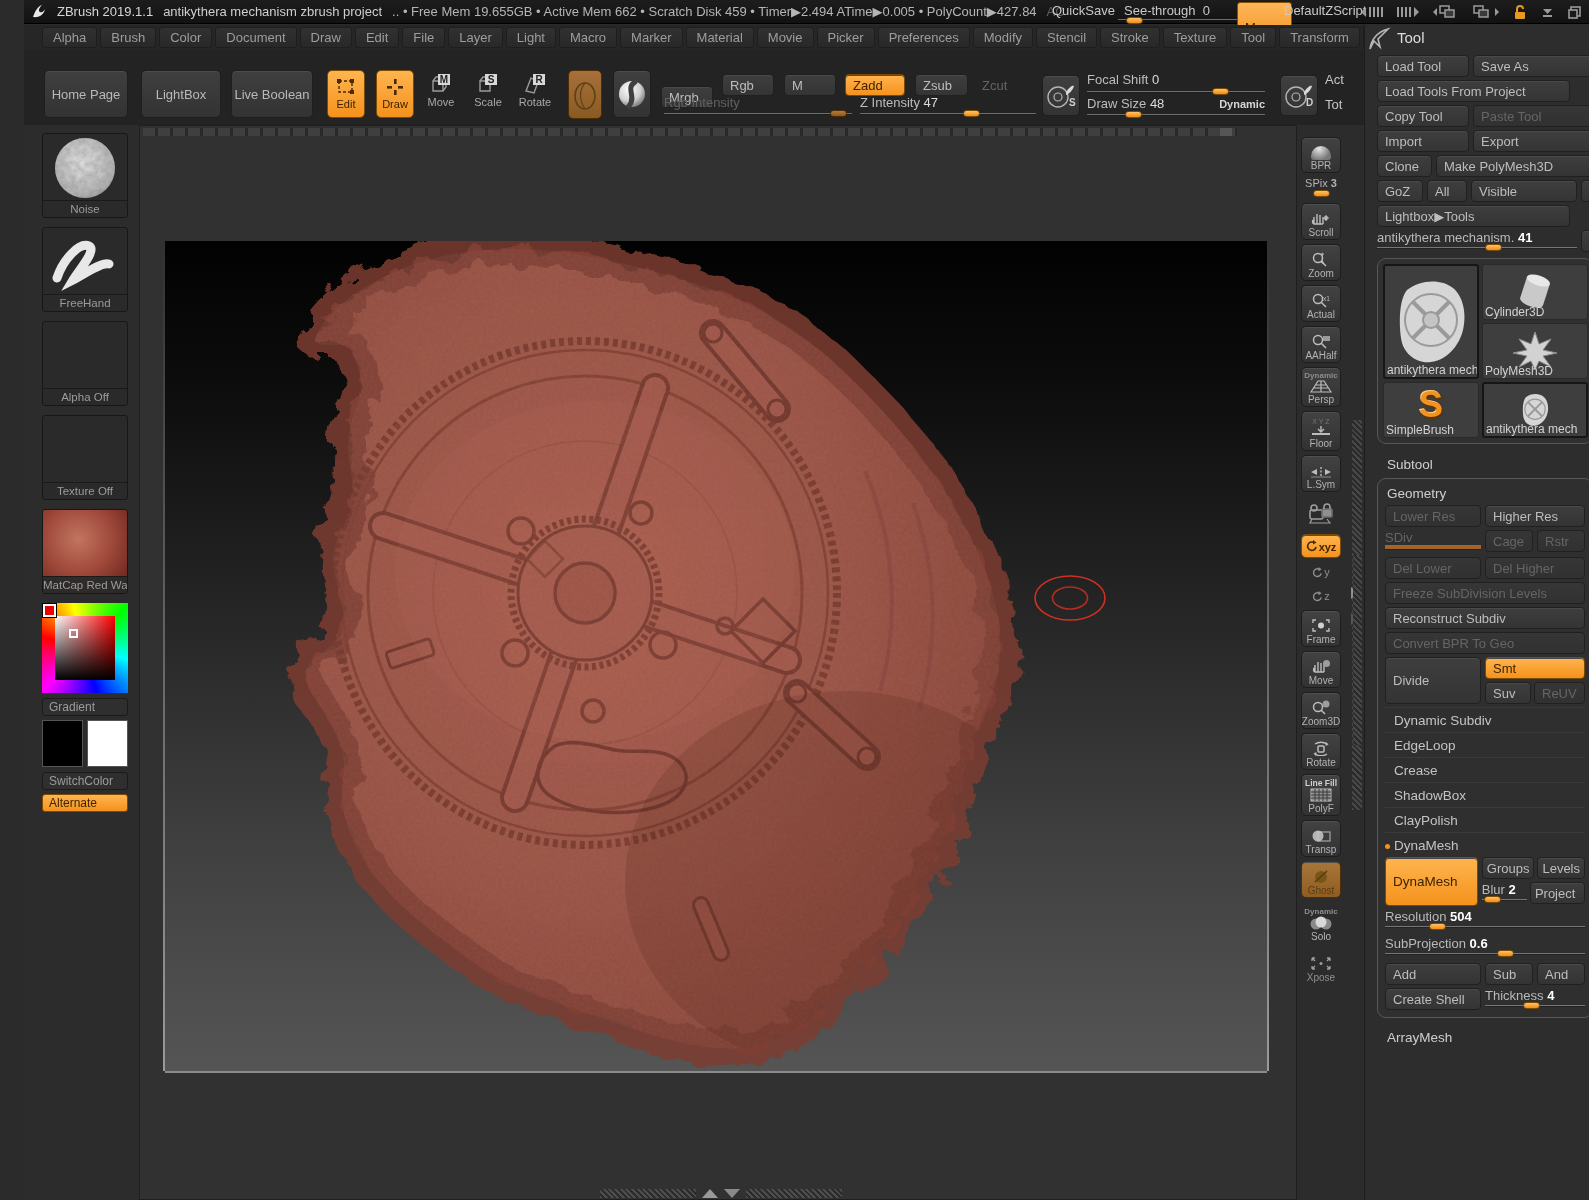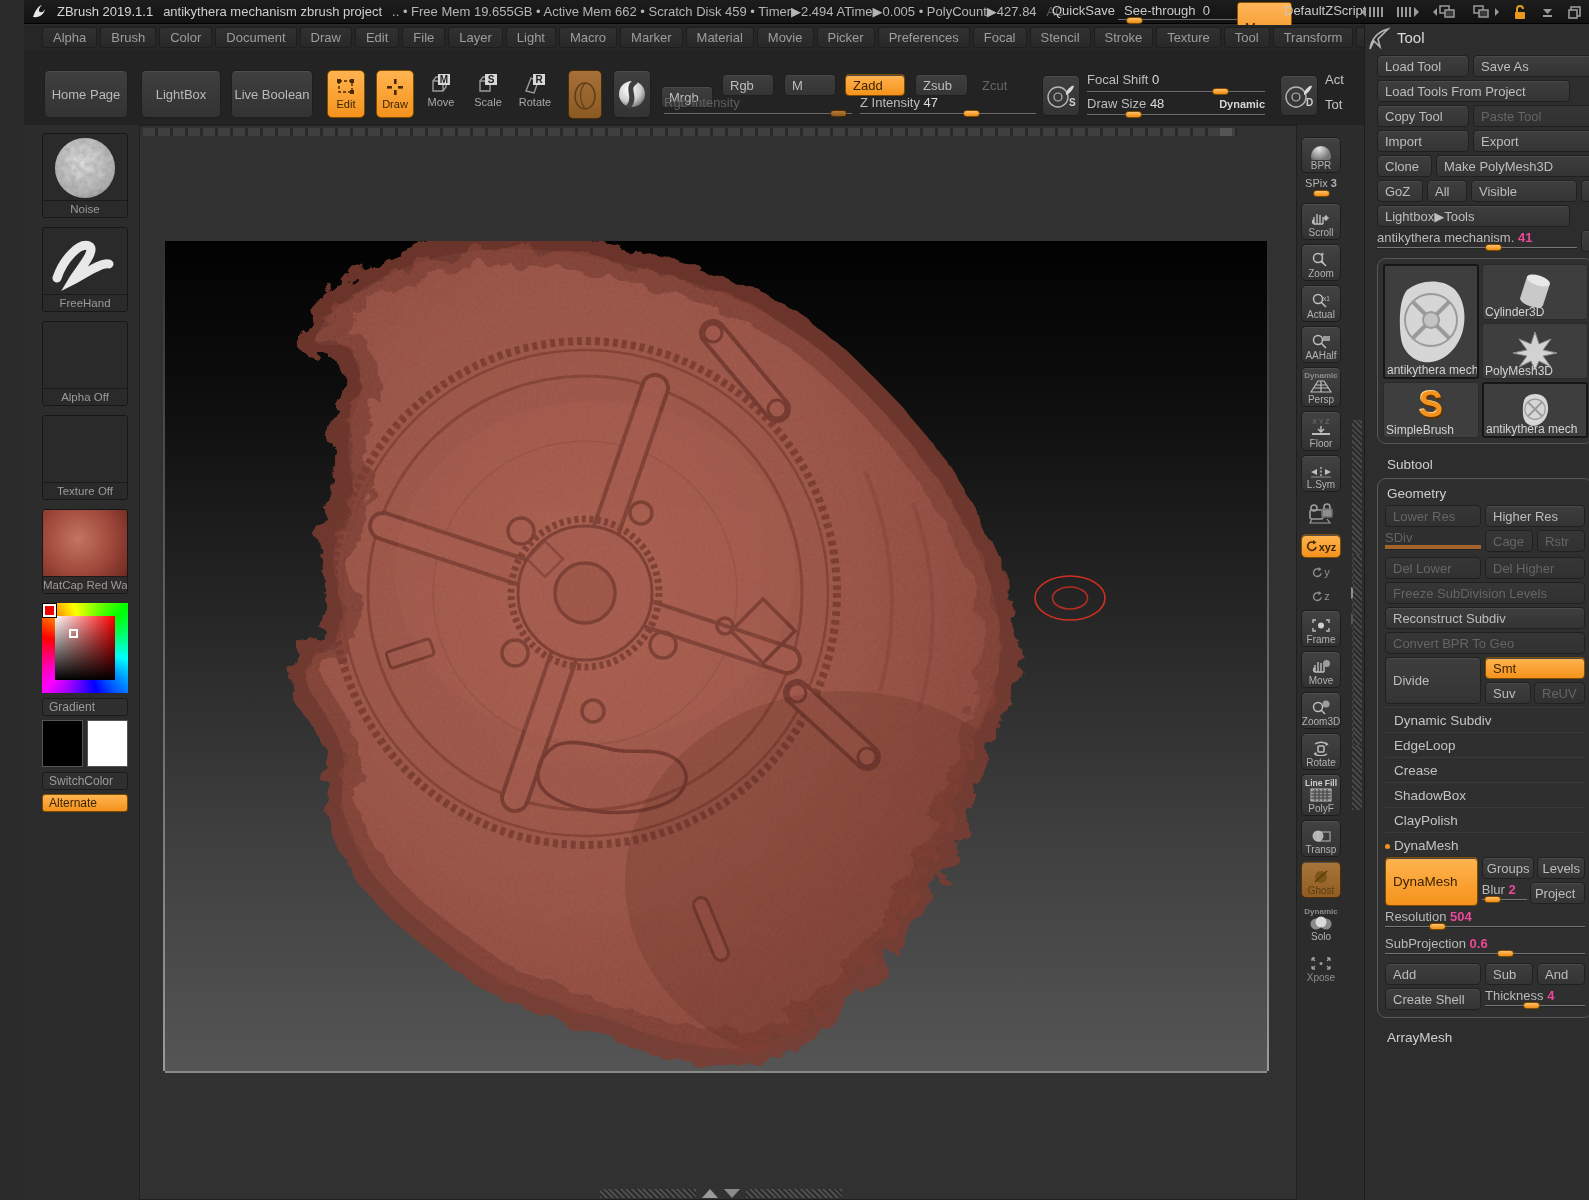--- a/index.html
+++ b/index.html
@@ -46,21 +46,21 @@
   .btn { display:inline-flex; align-items:center; background:linear-gradient(#3e3e3e,#343434);
     border:1px solid #202020; box-shadow:inset 0 1px 0 #4a4a4a; border-radius:4px;
     color:#bdbdbd; font-size:13px; padding:0 7px; height:22px; }
   .btn.dim { color:#656565; box-shadow:none; background:linear-gradient(#363636,#313131); }
   .btn.orange { background:linear-gradient(#ffb450,#f5921c); border-color:#7e4c00; color:#3c2400; }
   .prow { display:flex; gap:4px; margin-bottom:3px; }
   .grow { flex:1; }
 
   .zslider { position:relative; height:24px; }
   .zslider .lab { color:#b9b9b9; }
-  .zslider .val { color:#ec4899; }
+  .zslider .val { color:#ffffff; }
   .zslider .trk { position:absolute; left:0; right:0; top:17px; border-top:1px solid #767676;
     border-bottom:1px solid #232323; }
   .pill { position:absolute; width:17px; height:7px; background:linear-gradient(#ffc069,#f08d14);
     border:1px solid #7e4c00; border-radius:4px; }
   .zslider .pill { top:14px; }
   .zslider.dim .lab, .zslider.dim .val { color:#656565; }
 
   #thumbs { border:1px solid #565656; border-radius:9px; width:216px; margin:4px 0 10px 0;
     padding:5px; display:grid; grid-template-columns:96px 106px; gap:3px; background:#303030; }
   .thumbcell { background:#3e3e3e; border:1px solid #2a2a2a; border-radius:3px; position:relative;
@@ -223,21 +223,21 @@
       <div class="menu-item">Edit</div>
       <div class="menu-item">File</div>
       <div class="menu-item">Layer</div>
       <div class="menu-item">Light</div>
       <div class="menu-item">Macro</div>
       <div class="menu-item">Marker</div>
       <div class="menu-item">Material</div>
       <div class="menu-item">Movie</div>
       <div class="menu-item">Picker</div>
       <div class="menu-item">Preferences</div>
-      <div class="menu-item">Focal</div>
+      <div class="menu-item">Modify</div>
       <div class="menu-item">Stencil</div>
       <div class="menu-item">Stroke</div>
       <div class="menu-item">Texture</div>
       <div class="menu-item">Tool</div>
       <div class="menu-item">Transform</div>
       <div class="menu-item">Zplugin</div>
       <div class="menu-item">Zscript</div>
     </div>
 
   <div id="shelf">

